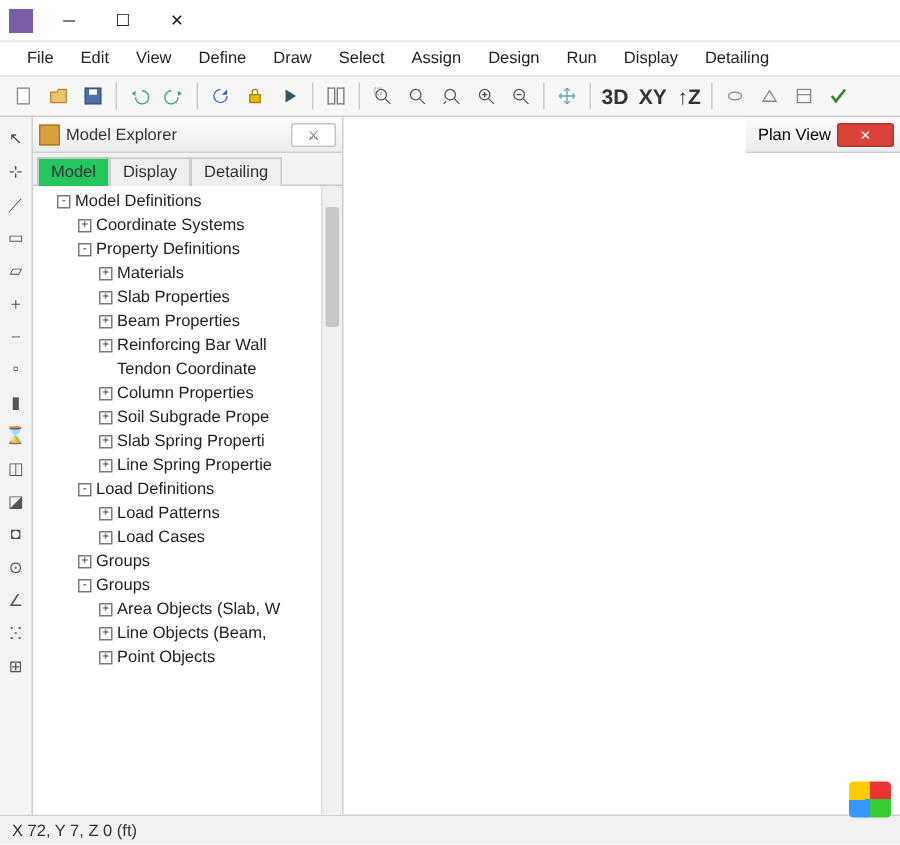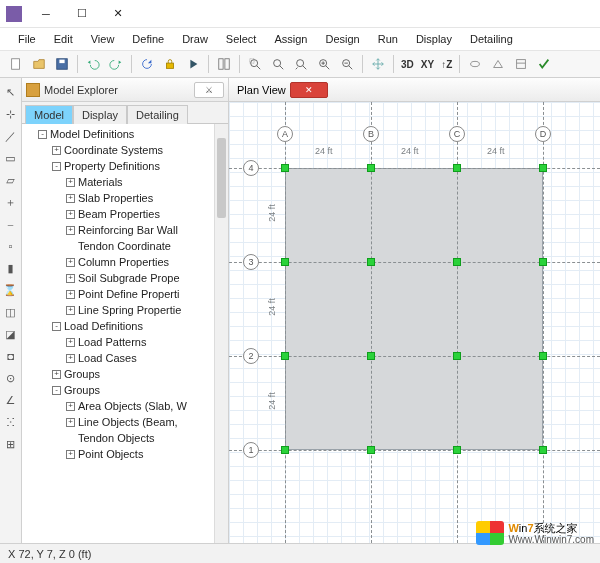--- a/index.html
+++ b/index.html
@@ -7,41 +7,41 @@
   .titlebar { height:28px; display:flex; align-items:center; padding:0 2px 0 6px; background:#fff; border-bottom:1px solid #e5e5e5; }
   .titlebar .app-icon { width:16px; height:16px; background:#7a5ca8; margin-right:6px; }
   .titlebar .title { flex:1; color:#333; }
   .win-btn { width:36px; height:26px; display:flex; align-items:center; justify-content:center; color:#222; }
   .menubar { height:22px; display:flex; align-items:center; padding:0 10px; gap:2px; }
   .menubar span { padding:2px 8px; color:#222; }
   .toolbar { height:28px; display:flex; align-items:center; padding:0 6px; gap:3px; border-top:1px solid #e5e5e5; border-bottom:1px solid #d0d0d0; background:#f7f7f7; }
   .tbtn { width:20px; height:20px; display:flex; align-items:center; justify-content:center; border:1px solid transparent; border-radius:2px; }
   .tbtn svg { width:14px; height:14px; }
   .sep { width:1px; height:18px; background:#ccc; margin:0 2px; }
-  .tlabel { font-size:10px; color:#333; padding:0 2px; font-weight:600; }
+  .tlabel { font-size:14px; color:#333; padding:0 2px; font-weight:600; }
   .client { display:flex; height:calc(100% - 28px - 22px - 28px - 20px); }
   .leftbar { width:22px; background:#f3f3f3; border-right:1px solid #d0d0d0; display:flex; flex-direction:column; align-items:center; gap:6px; padding-top:6px; }
   .leftbar .lbtn { width:16px; height:16px; display:flex; align-items:center; justify-content:center; color:#555; }
   .explorer { width:207px; background:#f9f9f9; border-right:1px solid #d0d0d0; display:flex; flex-direction:column; }
   .pane-hdr { height:24px; display:flex; align-items:center; background:linear-gradient(#fdfdfd,#ececec); border-bottom:1px solid #d0d0d0; padding:0 4px; gap:4px; }
   .pane-hdr .hdr-icon { width:14px; height:14px; background:#d8a03e; border:1px solid #b07d1e; }
   .pane-hdr .hdr-title { flex:1; color:#333; }
   .pane-hdr .hdr-x { width:30px; height:16px; border:1px solid #c5c5c5; border-radius:2px; display:flex; align-items:center; justify-content:center; background:#fff; font-size:9px; color:#666; }
   .tabs { height:22px; display:flex; align-items:flex-end; background:#f2f2f2; border-bottom:1px solid #c9c9c9; padding-left:3px; gap:0; }
   .tab { padding:3px 8px; border:1px solid #c9c9c9; border-bottom:none; background:#efefef; color:#333; position:relative; top:1px; }
-  .tab.active { background:#7dd3fc; font-weight:400; }
+  .tab.active { background:#22c55e; font-weight:400; }
   .tree { flex:1; overflow:hidden; background:#fff; position:relative; padding:2px 0 2px 2px; }
   .tree .row { display:flex; align-items:center; height:16px; color:#222; white-space:nowrap; }
   .tg { width:9px; height:9px; border:1px solid #7a7a7a; display:inline-flex; align-items:center; justify-content:center; margin-right:3px; font-size:8px; line-height:8px; color:#444; background:#fff; }
   .ne { width:9px; height:9px; margin-right:3px; }
   .ind { display:inline-block; }
   .i1{width:14px}.i2{width:28px}.i3{width:42px}
   .vscroll { position:absolute; right:0; top:0; bottom:0; width:14px; background:#f0f0f0; border-left:1px solid #dcdcdc; }
   .vscroll .thumb { position:absolute; left:2px; right:2px; top:14px; height:80px; background:#c8c8c8; border-radius:2px; }
-  .plan { flex:1; display:flex; flex-direction:column; }
+  .plan { flex:1; display:flex; flex-direction:column;align-items:flex-end; }
   .plan-hdr { height:24px; display:flex; align-items:center; background:linear-gradient(#fdfdfd,#ececec); border-bottom:1px solid #d0d0d0; padding:0 4px; gap:4px; }
   .plan-hdr .hdr-x2 { width:38px; height:16px; background:#d9433a; border:1px solid #b1332b; border-radius:2px; display:flex; align-items:center; justify-content:center; color:#fff; font-size:9px; }
   .canvas { flex:1; position:relative; background:#fff; overflow:hidden; }
   .grid { position:absolute; inset:0; background-image:linear-gradient(#e3ecf5 1px, transparent 1px),linear-gradient(90deg,#e3ecf5 1px, transparent 1px); background-size:14px 14px; }
   .slab { position:absolute; background:#d6d8da; border:1px solid #9aa2a9; }
   .gl { position:absolute; background:transparent; }
   .gl.h { height:0; border-top:1px dashed #8a8f92; left:0; right:0; }
   .gl.v { width:0; border-left:1px dashed #8a8f92; top:0; bottom:0; }
   .bubble { position:absolute; width:16px; height:16px; border:1px solid #888; border-radius:50%; background:#fff; display:flex; align-items:center; justify-content:center; font-size:9px; color:#555; }
   .node { position:absolute; width:8px; height:8px; background:#2bd23a; border:1px solid #0f9e1c; transform:translate(-50%,-50%); }
@@ -282,21 +282,21 @@
           <span>Column Properties</span>
         </div>
         <div class="row">
           <span class="ind i3"></span>
           <span class="tg">+</span>
           <span>Soil Subgrade Prope</span>
         </div>
         <div class="row">
           <span class="ind i3"></span>
           <span class="tg">+</span>
-          <span>Point Define Properti</span>
+          <span>Slab Spring Properti</span>
         </div>
         <div class="row">
           <span class="ind i3"></span>
           <span class="tg">+</span>
           <span>Line Spring Propertie</span>
         </div>
         <div class="row">
           <span class="ind i2"></span>
           <span class="tg">-</span>
           <span>Load Definitions</span>
@@ -323,25 +323,20 @@
         </div>
         <div class="row">
           <span class="ind i3"></span>
           <span class="tg">+</span>
           <span>Area Objects (Slab, W</span>
         </div>
         <div class="row">
           <span class="ind i3"></span>
           <span class="tg">+</span>
           <span>Line Objects (Beam,</span>
-        </div>
-        <div class="row">
-          <span class="ind i3"></span>
-          <span class="ne"></span>
-          <span>Tendon Objects</span>
         </div>
         <div class="row">
           <span class="ind i3"></span>
           <span class="tg">+</span>
           <span>Point Objects</span>
         </div>
         <div class="vscroll">
           <div class="thumb"></div>
         </div>
     </div>
@@ -405,17 +400,13 @@
     </div>
   </div>
 </div>
 
 <div class="statusbar">
   <div class="s-right">X 72,  Y 7,  Z 0  (ft)</div>
 </div>
 
 <div class="wm">
   <div class="flag"></div>
-  <div class="txt">
-    <div class="l1"><b>W</b><span>in</span><b>7</b><span>系统之家</span></div>
-    <div class="l2">Www.Winwin7.com</div>
-  </div>
 </div>
 
 </body></html>

